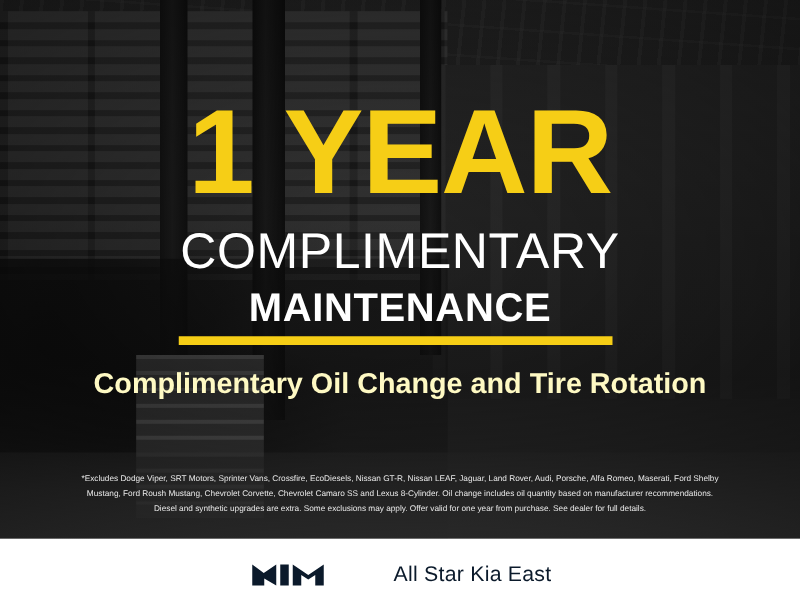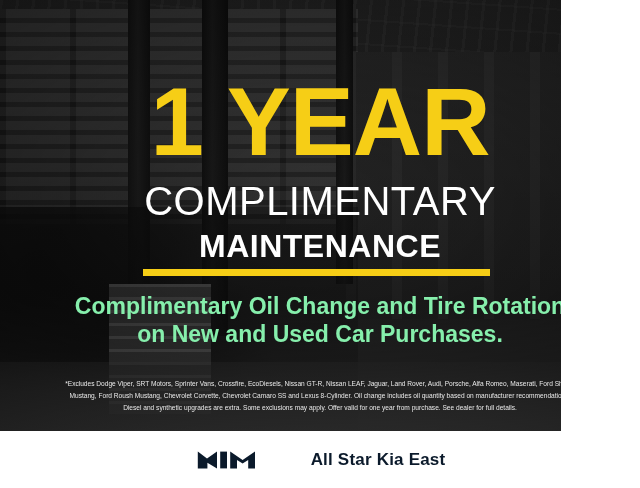--- a/index.html
+++ b/index.html
@@ -7,21 +7,21 @@
   html, body {
     width: 640px;
     height: 488px;
     overflow: hidden;
     background: #ffffff;
     font-family: "Liberation Sans", sans-serif;
   }
 
   #ad {
     position: relative;
-    width: 561px;
+    width: 640px;
     height: 488px;
     background: #ffffff;
     overflow: hidden;
     padding-left: 8px;
   }
 
   
   .hero {
     position: absolute;
     left: 0;
@@ -164,21 +164,21 @@
     top: 269px;
     width: 347px;
     height: 7px;
     background: #F6CE16;
   }
 
   .subhead {
     position: absolute;
     left: 0; right: 0;
     top: 292px;
-    color: #86efac;
+    color: #fef9c3;
     font-size: 23px;
     line-height: 28px;
     font-weight: bold;
   }
   .subhead span { display: block; white-space: nowrap; }
 
   .disclaimer {
     position: absolute;
     left: 14px;
     right: 14px;
@@ -201,21 +201,21 @@
     display: flex;
     align-items: center;
     justify-content: center;
     gap: 24px;
   }
 
   .kia-logo { display: block; }
 
   .dealer-name {
     font-size: 17px;
-    font-weight: bold;
+    font-weight: normal;
     color: #0b1a2b;
     letter-spacing: 0.2px;
     white-space: nowrap;
   }
 </style>
 </head>
 <body>
 
 <div id="ad">
 
@@ -239,21 +239,20 @@
       <div class="headline-year">1 YEAR</div>
 
       <div class="headline-complimentary">COMPLIMENTARY</div>
 
       <div class="headline-maintenance">MAINTENANCE</div>
 
       <div class="divider"></div>
 
       <div class="subhead">
         <span>Complimentary Oil Change and Tire Rotation</span>
-        <span>on New and Used Car Purchases.</span>
       </div>
 
       <div class="disclaimer">
         <span>*Excludes Dodge Viper, SRT Motors, Sprinter Vans, Crossfire, EcoDiesels, Nissan GT-R, Nissan LEAF, Jaguar, Land Rover, Audi, Porsche, Alfa Romeo, Maserati, Ford Shelby</span>
         <span>Mustang, Ford Roush Mustang, Chevrolet Corvette, Chevrolet Camaro SS and Lexus 8-Cylinder. Oil change includes oil quantity based on manufacturer recommendations.</span>
         <span>Diesel and synthetic upgrades are extra. Some exclusions may apply. Offer valid for one year from purchase. See dealer for full details.</span>
       </div>
 
     </div>
   </div>

